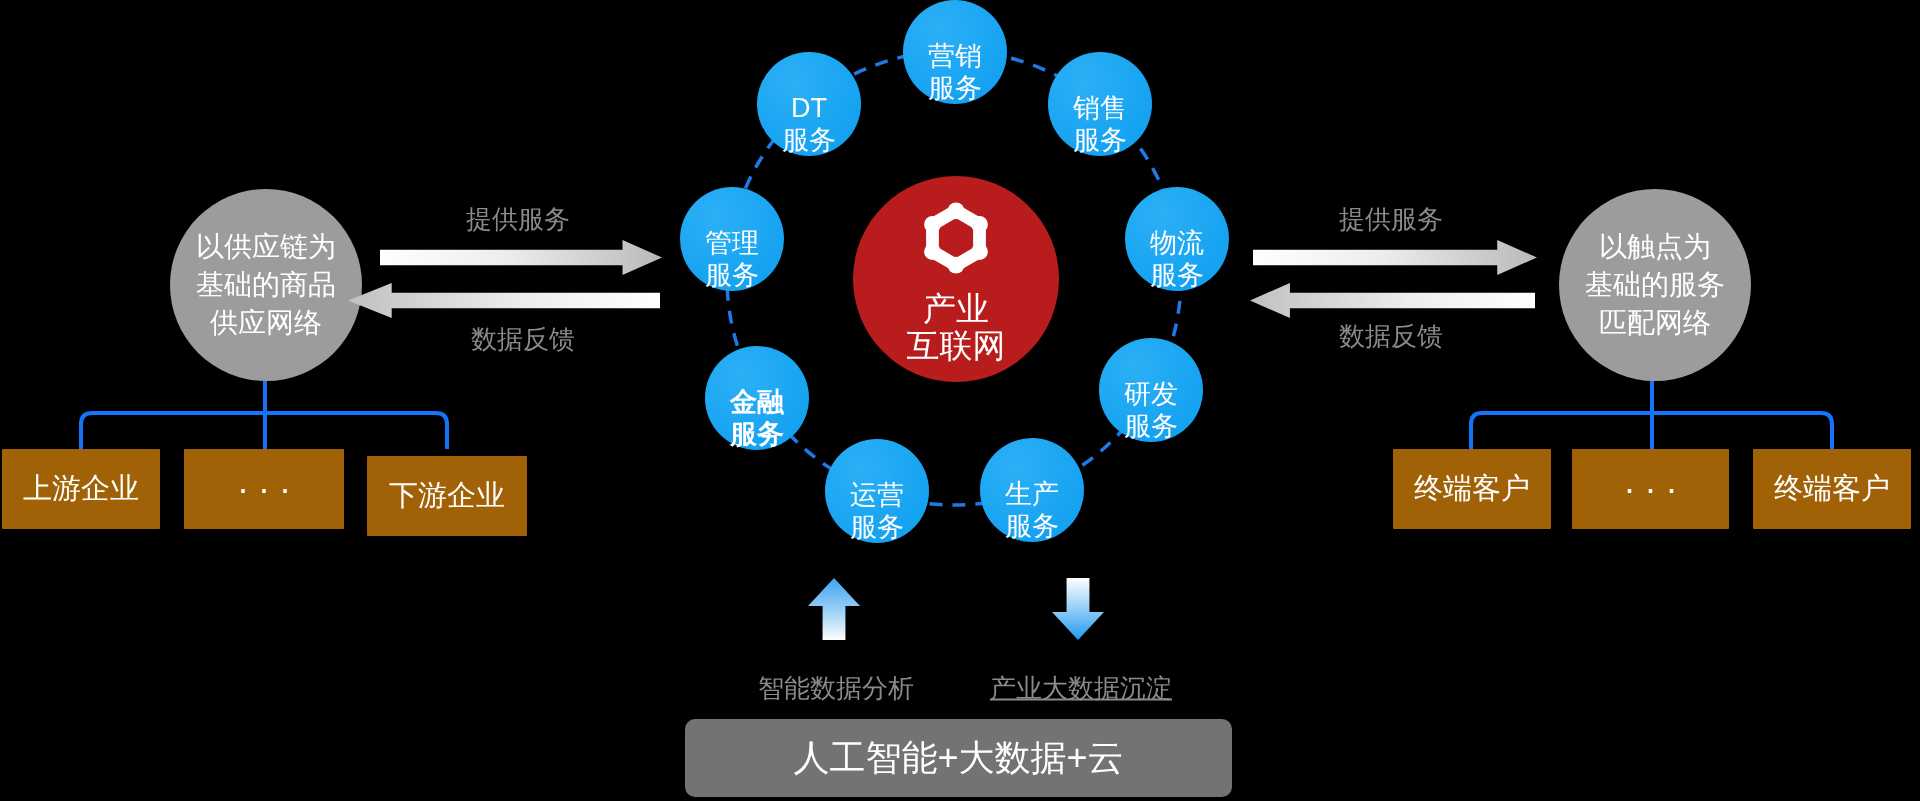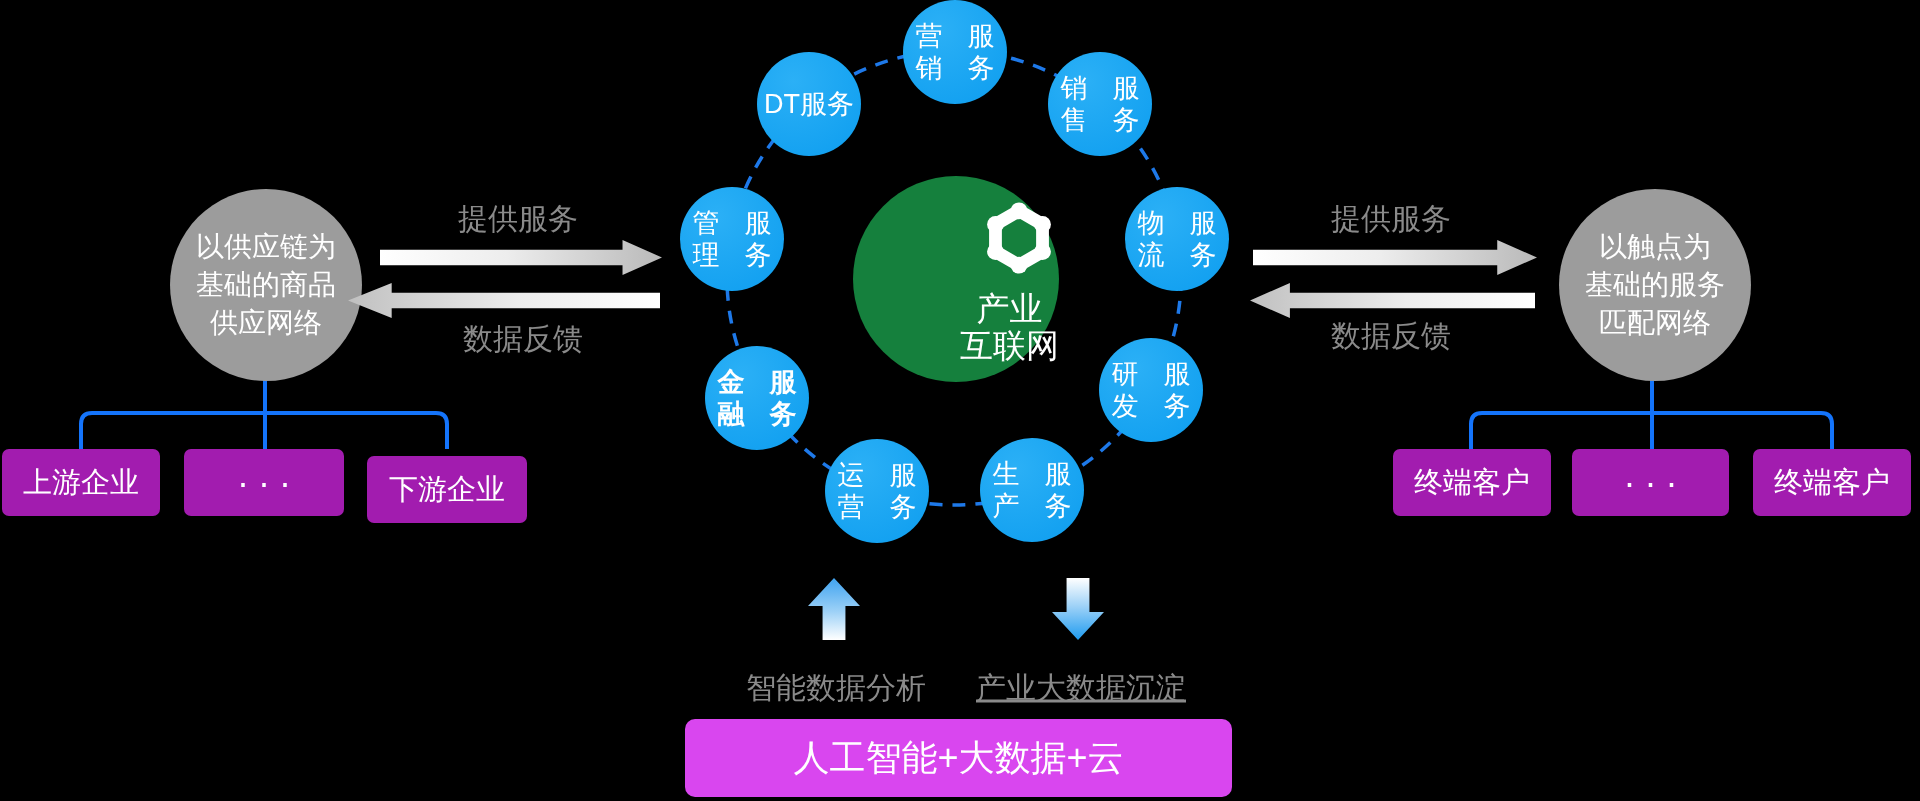--- a/index.html
+++ b/index.html
@@ -3,29 +3,29 @@
 <meta charset="utf-8">
 <style>
   html,body{margin:0;padding:0;background:#000;}
   .stage{position:relative;width:1920px;height:801px;background:#000;overflow:hidden;
          font-family:"Liberation Sans","DejaVu Sans",sans-serif;}
   .stage *{box-sizing:border-box;}
   svg.wires{position:absolute;left:0;top:0;z-index:1;}
 
   
   .center-node{position:absolute;left:853px;top:176px;width:206px;height:206px;border-radius:50%;
-    background:#15803d;color:#fff;display:flex;flex-direction:column;align-items:flex-end;
+    background:#b91c1c;color:#fff;display:flex;flex-direction:column;align-items:center;
     justify-content:flex-start;padding-top:22px;z-index:3;text-align:center;}
   .center-node .icon{width:80px;height:80px;}
   .center-node .t{font-size:33px;line-height:37px;font-weight:500;margin-top:12px;}
 
   
   .sat{position:absolute;width:104px;height:104px;border-radius:50%;z-index:3;
     background:radial-gradient(circle at 35% 28%, #2BB0F6, #0D9DEF);
-    color:#fff;display:flex;flex-direction:row;align-items:center;justify-content:center;
+    color:#fff;display:flex;flex-direction:column;align-items:center;justify-content:flex-end;
     font-size:27px;line-height:32px;font-weight:500;text-align:center;}
   .sat-marketing{left:903px;top:0px;}
   .sat-sales{left:1048px;top:52px;}
   .sat-logistics{left:1125px;top:187px;}
   .sat-rd{left:1099px;top:338px;}
   .sat-production{left:980px;top:438px;}
   .sat-operations{left:825px;top:439px;}
   .sat-finance{left:705px;top:346px;font-weight:bold;}
   .sat-management{left:680px;top:187px;}
   .sat-dt{left:757px;top:52px;}
@@ -42,52 +42,52 @@
   .h-arrow.to-right{clip-path:polygon(0% 28%,86% 28%,86% 0%,100% 50%,86% 100%,86% 72%,0% 72%);
     background:linear-gradient(90deg,#FFFFFF 0%,#EDEDED 45%,#B9B9B9 100%);}
   .h-arrow.to-left{clip-path:polygon(100% 28%,14% 28%,14% 0%,0% 50%,14% 100%,14% 72%,100% 72%);
     background:linear-gradient(270deg,#FFFFFF 0%,#EDEDED 45%,#C0C0C0 100%);}
   .arrow-l-provide{left:380px;top:240px;width:282px;}
   .arrow-l-feedback{left:348px;top:283px;width:312px;}
   .arrow-r-provide{left:1253px;top:240px;width:284px;}
   .arrow-r-feedback{left:1250px;top:283px;width:285px;}
 
   
-  .glabel{position:absolute;transform:translate(-50%,-50%);color:#8A8A8A;font-size:30px;
+  .glabel{position:absolute;transform:translate(-50%,-50%);color:#8A8A8A;font-size:26px;
     font-weight:500;white-space:nowrap;z-index:2;}
   .lbl-l-provide{left:518px;top:219px;}
   .lbl-l-feedback{left:523px;top:339px;}
   .lbl-r-provide{left:1391px;top:219px;}
   .lbl-r-feedback{left:1391px;top:336px;}
   .lbl-up{left:836px;top:688px;}
   .lbl-down{left:1081px;top:688px;text-decoration:underline;}
 
   
-  .bbox{position:absolute;top:449px;height:67px;border-radius:7px;background:#a21caf;color:#fff;
+  .bbox{position:absolute;top:449px;height:80px;border-radius:1px;background:#a16207;color:#fff;
     display:flex;align-items:center;justify-content:center;font-size:29px;font-weight:500;z-index:3;}
   .box-l1{left:2px;width:158px;}
   .box-l2{left:184px;width:160px;}
   .box-l3{left:367px;width:160px;margin-top:7px;}
   .box-r1{left:1393px;width:158px;}
   .box-r2{left:1572px;width:157px;}
   .box-r3{left:1753px;width:158px;}
   .dots{font-size:36px;letter-spacing:9px;text-indent:9px;}
 
   
   .v-arrow{position:absolute;width:52px;height:62px;z-index:2;}
   .v-up{left:808px;top:578px;
     clip-path:polygon(50% 0%,100% 45%,72% 45%,72% 100%,28% 100%,28% 45%,0% 45%);
     background:linear-gradient(180deg,#3FA3F0 0%,#9FD2F7 55%,#FFFFFF 100%);}
   .v-down{left:1052px;top:578px;
     clip-path:polygon(28% 0%,72% 0%,72% 55%,100% 55%,50% 100%,0% 55%,28% 55%);
     background:linear-gradient(180deg,#FFFFFF 0%,#9FD2F7 45%,#1E9BF0 100%);}
 
   
   .bottom-bar{position:absolute;left:685px;top:719px;width:547px;height:78px;border-radius:10px;
-    background:#d946ef;color:#fff;display:flex;align-items:center;justify-content:center;
+    background:#737373;color:#fff;display:flex;align-items:center;justify-content:center;
     font-size:36px;font-weight:500;z-index:3;}
 </style>
 </head>
 <body>
 
 <div class="stage">
 
   <svg class="wires" width="1920" height="801" viewBox="0 0 1920 801">
     <circle cx="954" cy="278" r="227" fill="none" stroke="#1E79E9" stroke-width="3.5" stroke-dasharray="13 10"></circle>
     <path d="M81 449 L81 424 Q81 413 92 413 L436 413 Q447 413 447 424 L447 449 M265 378 L265 449" fill="none" stroke="#1474FB" stroke-width="4"></path>

